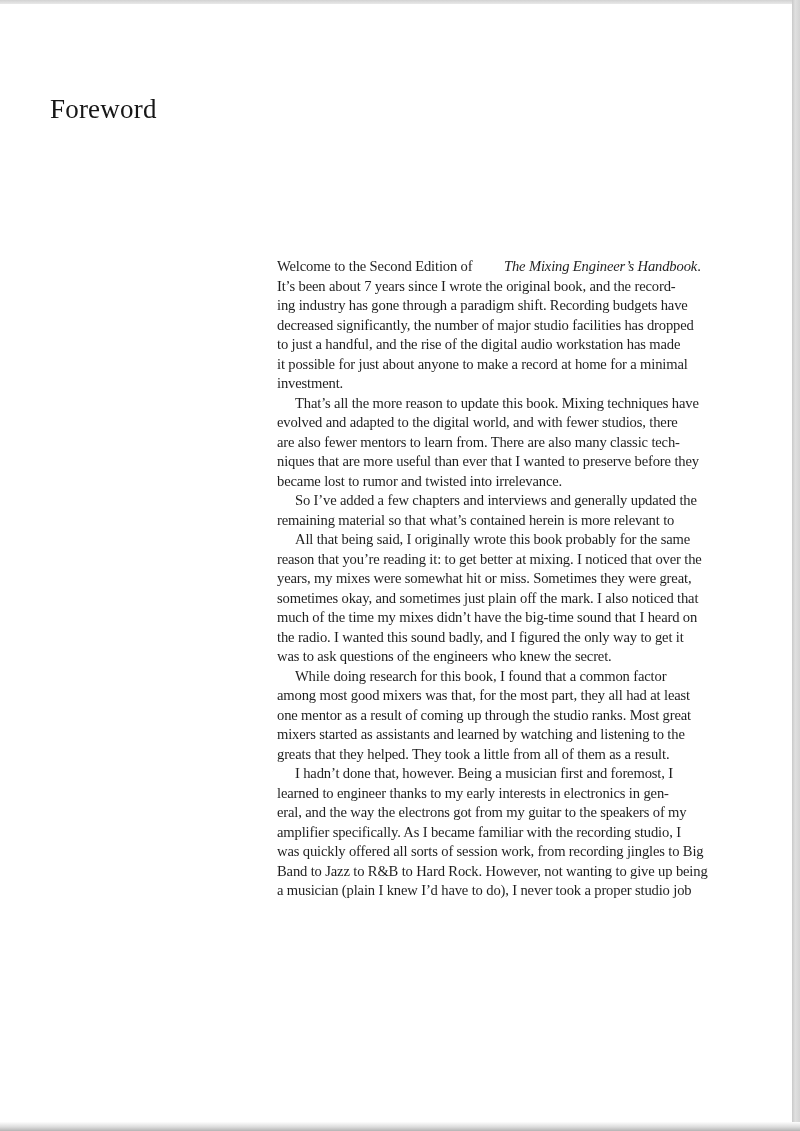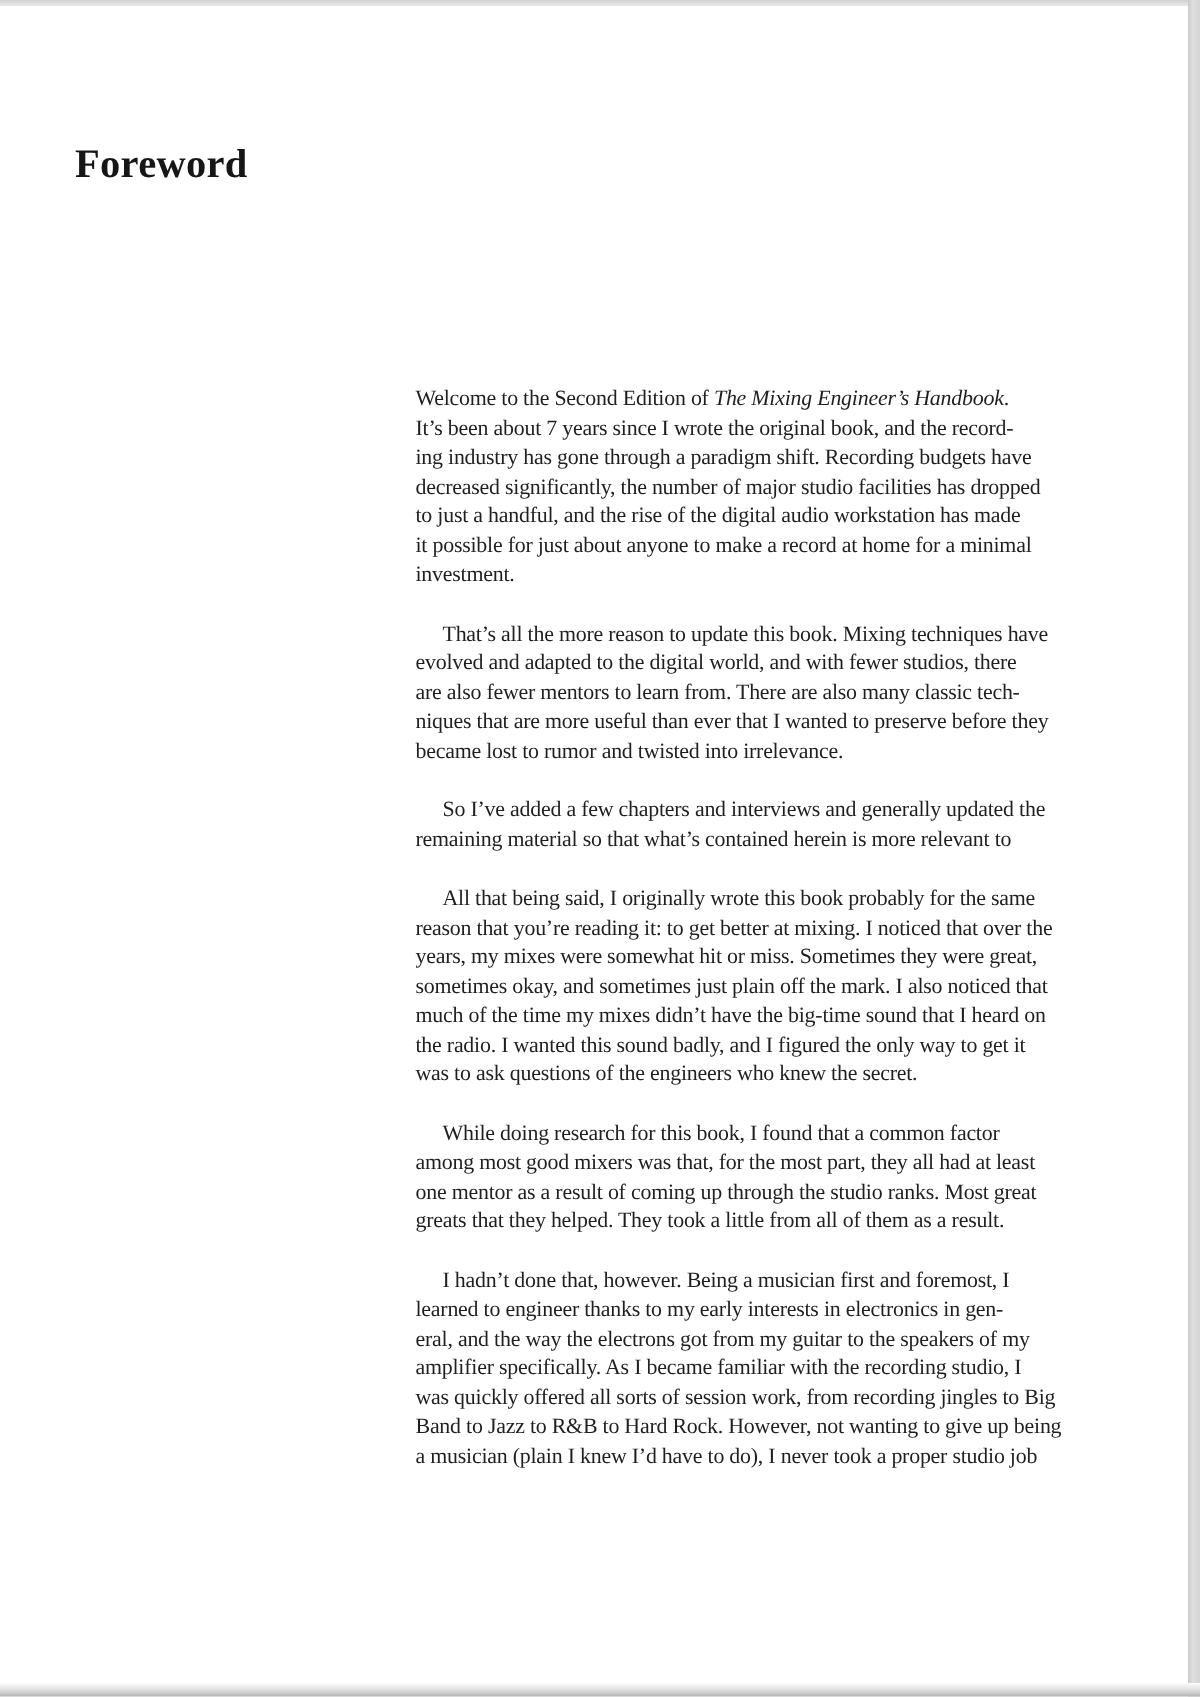--- a/index.html
+++ b/index.html
@@ -31,42 +31,42 @@
     position: absolute;
     left: 0; right: 0; bottom: 0;
     height: 9px;
     background: linear-gradient(to bottom, #fdfdfd, #dcdcdc 55%, #b4b4b4);
   }
   .heading {
     position: absolute;
     left: 50px;
     top: 94px;
     font-size: 27px;
-    font-weight: 700;
+    font-weight: 400;
     color: #161616;
     letter-spacing: 0.2px;
   }
   .textcol {
     position: absolute;
     left: 277px;
     top: 257px;
     width: 470px;
     font-size: 14.6px;
     line-height: 19.5px;
     color: #1f1f1f;
     letter-spacing: -0.15px;
   }
   .para { margin: 0; }
-  .para + .para { margin-top: 20px; }
+  .para + .para { }
   .line {
     display: block;
     white-space: nowrap;
   }
   .line.indent { padding-left: 18px; }
-  .line i { font-style: italic; }
+  .line i { font-style: italic; margin-left: 28px; }
 </style>
 </head>
 <body>
 
 <div class="page">
   <div class="edge-top"></div>
   <div class="edge-right"></div>
   <div class="edge-bottom"></div>
 
   <h1 class="heading">Foreword</h1>
@@ -98,20 +98,21 @@
         <span class="line">years, my mixes were somewhat hit or miss. Sometimes they were great,</span>
         <span class="line">sometimes okay, and sometimes just plain off the mark. I also noticed that</span>
         <span class="line">much of the time my mixes didn’t have the big-time sound that I heard on</span>
         <span class="line">the radio. I wanted this sound badly, and I figured the only way to get it</span>
         <span class="line">was to ask questions of the engineers who knew the secret.</span>
       </p>
       <p class="para">
         <span class="line indent">While doing research for this book, I found that a common factor</span>
         <span class="line">among most good mixers was that, for the most part, they all had at least</span>
         <span class="line">one mentor as a result of coming up through the studio ranks. Most great</span>
+        <span class="line">mixers started as assistants and learned by watching and listening to the</span>
         <span class="line">greats that they helped. They took a little from all of them as a result.</span>
       </p>
       <p class="para">
         <span class="line indent">I hadn’t done that, however. Being a musician first and foremost, I</span>
         <span class="line">learned to engineer thanks to my early interests in electronics in gen-</span>
         <span class="line">eral, and the way the electrons got from my guitar to the speakers of my</span>
         <span class="line">amplifier specifically. As I became familiar with the recording studio, I</span>
         <span class="line">was quickly offered all sorts of session work, from recording jingles to Big</span>
         <span class="line">Band to Jazz to R&amp;B to Hard Rock. However, not wanting to give up being</span>
         <span class="line">a musician (plain I knew I’d have to do), I never took a proper studio job</span>

